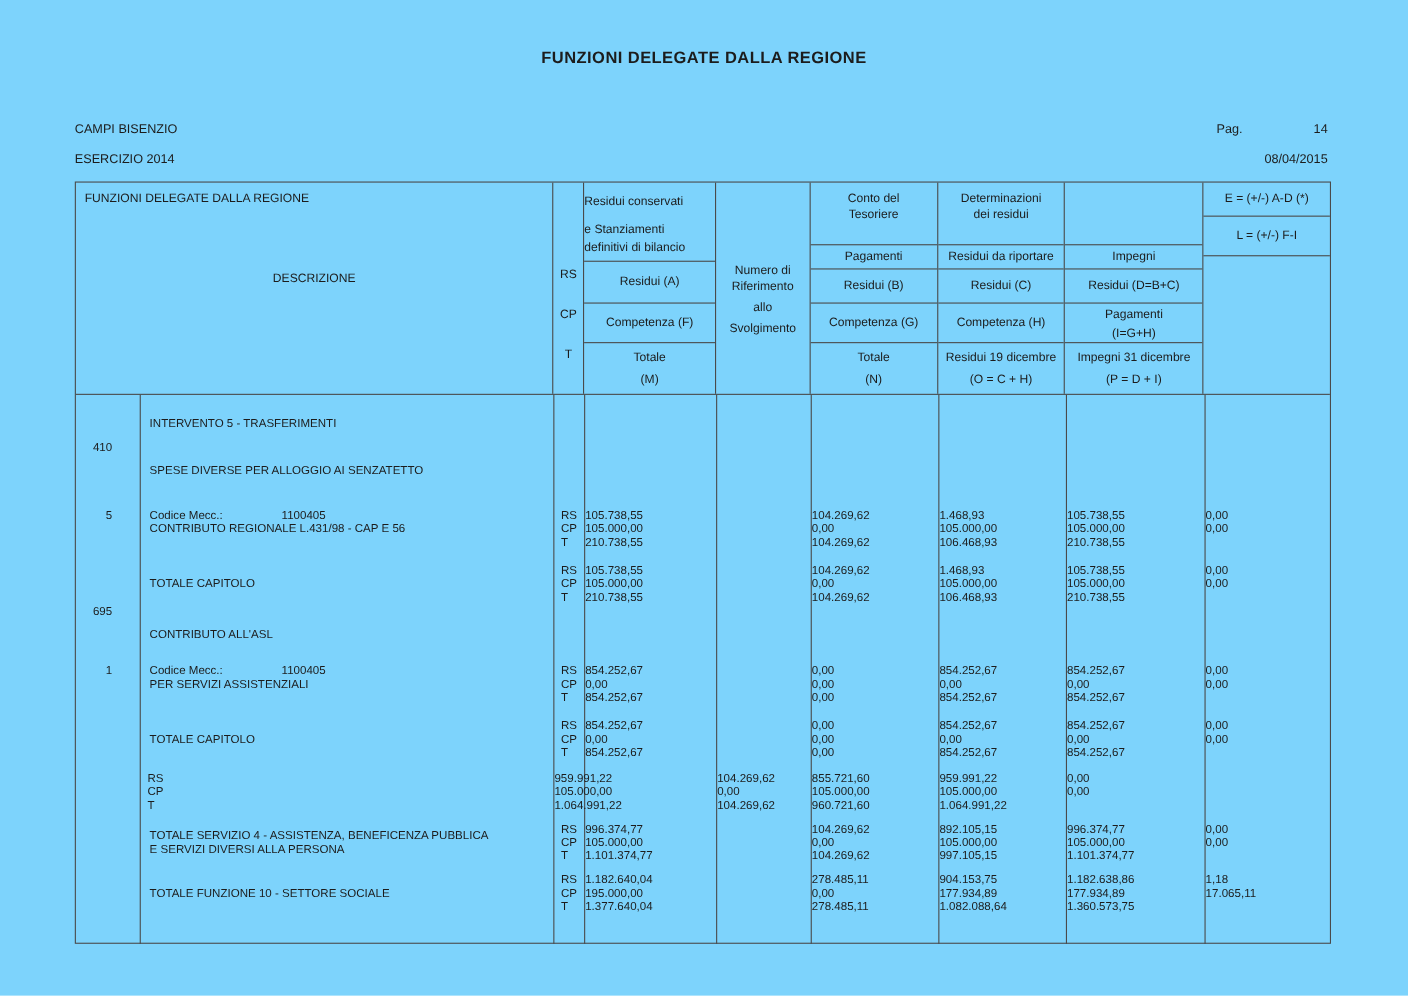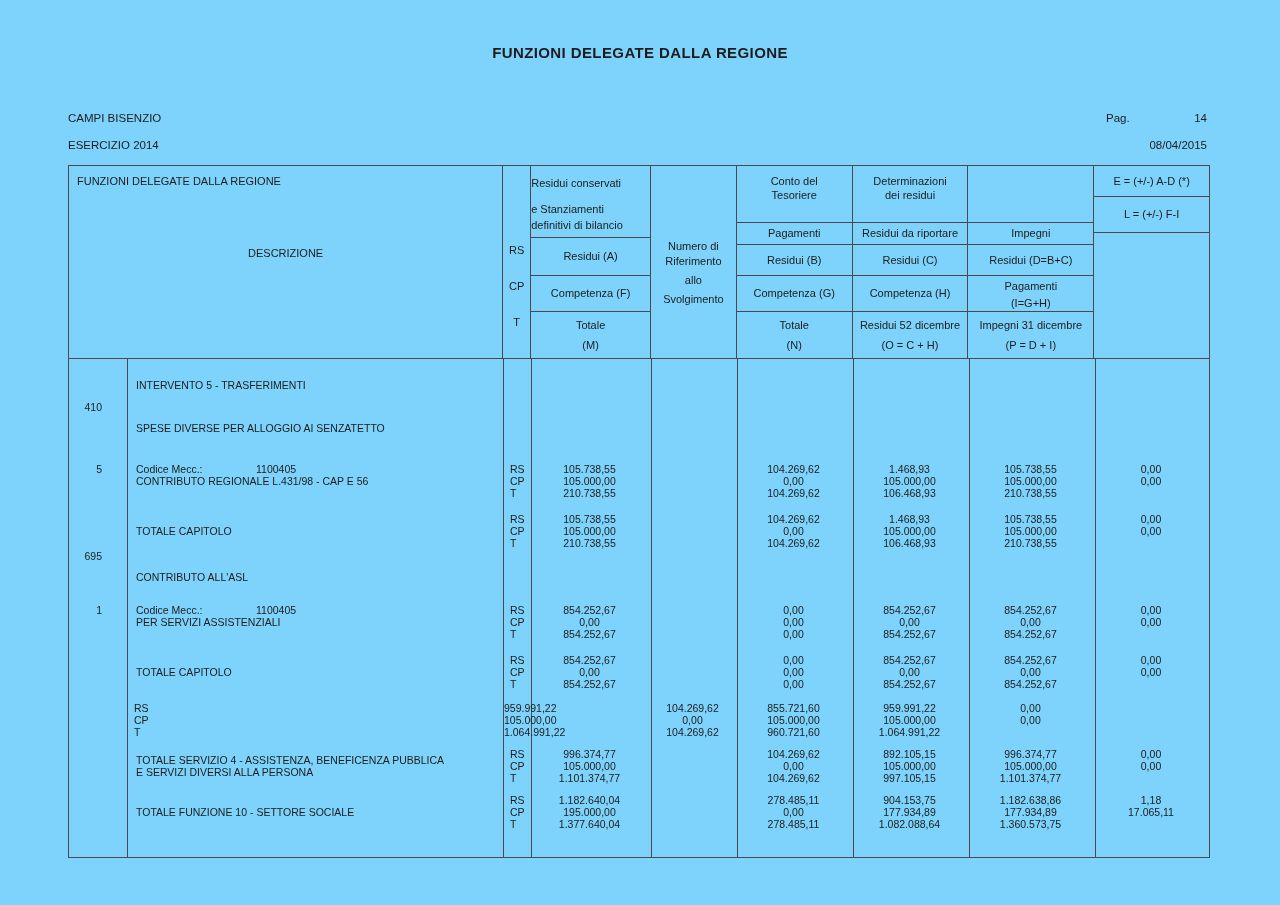--- a/index.html
+++ b/index.html
@@ -57,21 +57,21 @@
   .vline { position:absolute; top:0; bottom:0; width:1px; background:#4a4a4a; }
   .row { position:absolute; left:0; width:100%; display:grid;
          grid-template-columns:59px 376px 28px 120px 86px 116px 116px 126px 115px; }
   .cell { overflow:visible; }
   .num { text-align:right; padding-right:26px; font-size:10.5px; line-height:12px; }
   .desc { padding-left:8px; font-size:10.5px; line-height:12px; }
   .desc .dl { height:12px; white-space:nowrap; }
   .code-label { display:inline-block; width:120px; }
   .rct { padding-left:6px; font-size:10.5px; }
   .rct div, .val div { height:12px; line-height:12px; }
-  .val { text-align:center; padding-right:5px; font-size:10.5px; }
+  .val { text-align:left; padding-right:5px; font-size:10.5px; }
   .pt12 .desc { padding-top:12px; }
   .pt6  .desc { padding-top:6px; }
   .pt21 .desc { padding-top:21px; }
 </style>
 </head>
 <body>
 
 <div class="page">
 
   <div class="doc-title">FUNZIONI DELEGATE DALLA REGIONE</div>
@@ -127,21 +127,21 @@
       </div>
       <div class="hcol hc6">
         <div class="hcell h-r1">
           <div>Determinazioni</div>
           <div>dei residui</div>
         </div>
         <div class="hcell h-r2">Residui da riportare</div>
         <div class="hcell h-r3">Residui (C)</div>
         <div class="hcell h-r4 single">Competenza (H)</div>
         <div class="hcell h-r5">
-          <div>Residui 52 dicembre</div>
+          <div>Residui 19 dicembre</div>
           <div>(O = C + H)</div>
         </div>
       </div>
       <div class="hcol hc7">
         <div class="hcell h-r1"></div>
         <div class="hcell h-r2">Impegni</div>
         <div class="hcell h-r3">Residui (D=B+C)</div>
         <div class="hcell h-r4">
           <div>Pagamenti</div>
           <div>(I=G+H)</div>

